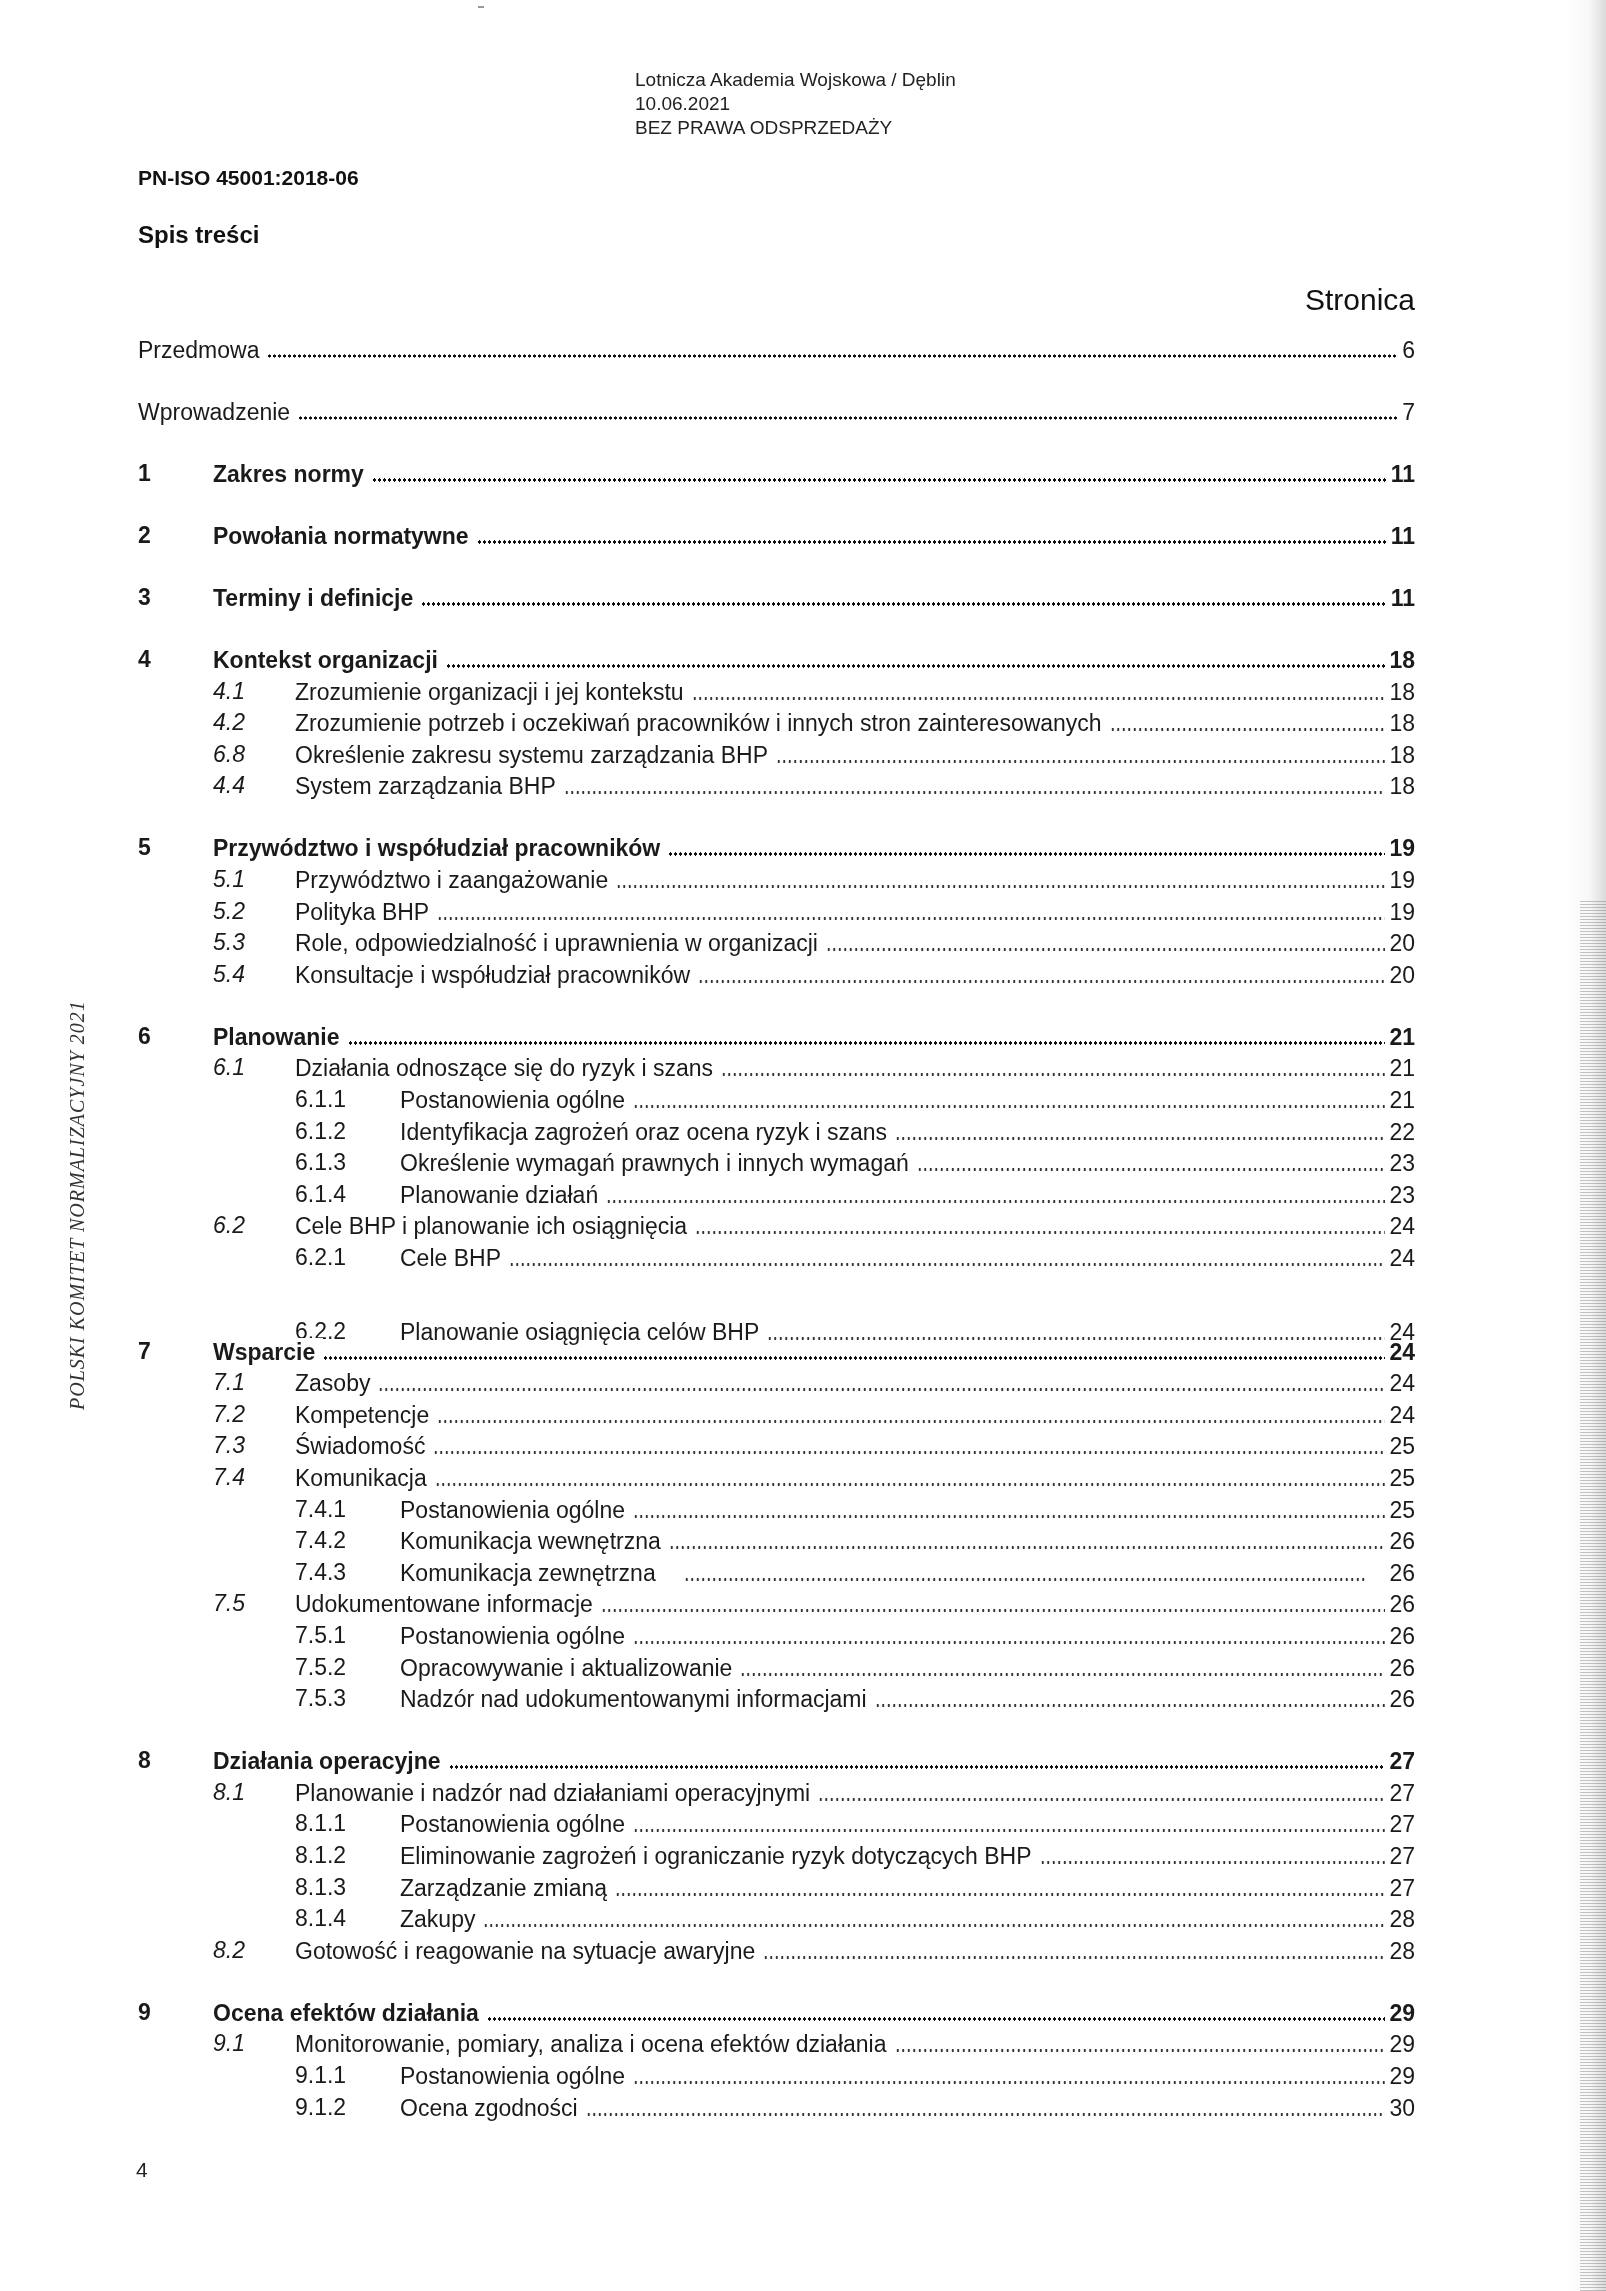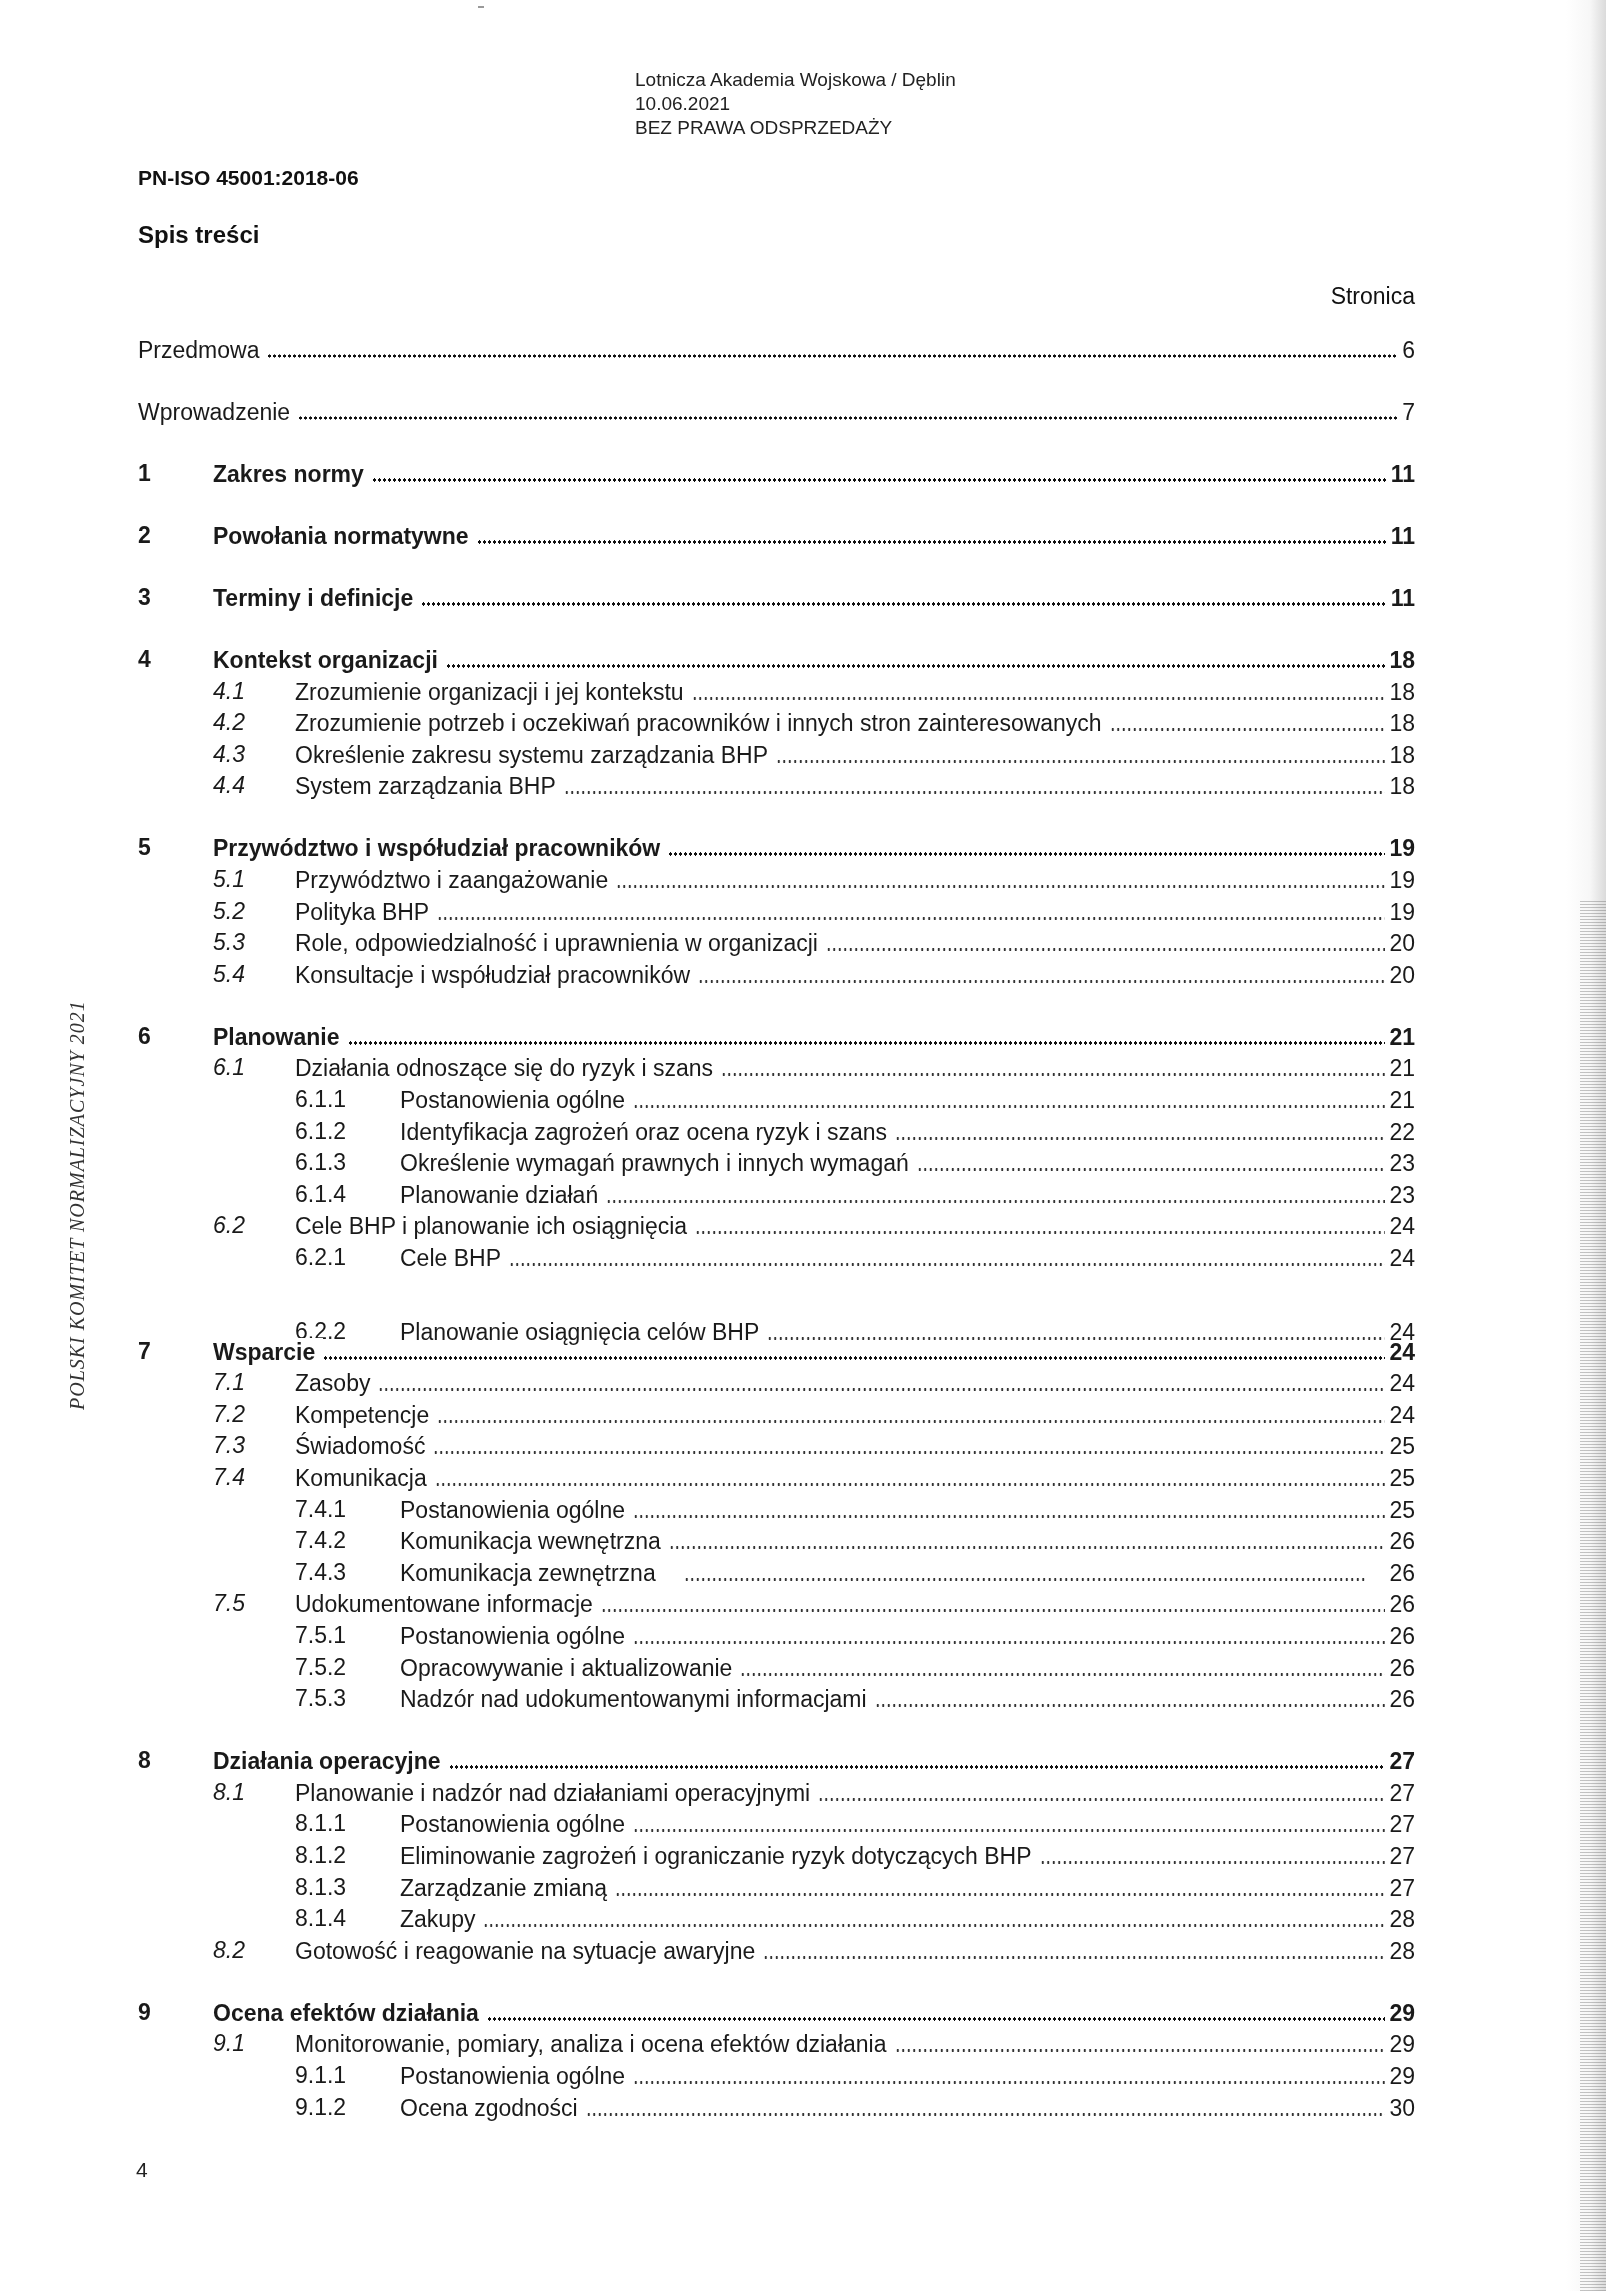--- a/index.html
+++ b/index.html
@@ -6,21 +6,21 @@
   body {
     width: 1606px; height: 2291px; position: relative; overflow: hidden;
     background: #ffffff; color: #1a1a1a;
     font-family: "Liberation Sans", sans-serif;
   }
   .abs { position: absolute; white-space: nowrap; }
   #watermark { left: 635px; top: 68px; font-size: 19px; line-height: 24px; color: #222; }
   #watermark div { white-space: nowrap; }
   #std { left: 138px; top: 166px; font-size: 21px; font-weight: bold; color: #111; }
   #title { left: 138px; top: 221px; font-size: 24px; font-weight: bold; color: #111; }
-  #stronica { right: 191px; top: 283px; font-size: 23px; color: #111; }
+  #stronica { right: 191px; top: 283px; font-size: 30px; color: #111; }
   .row {
     position: absolute; left: 138px; width: 1277px; height: 30px;
     display: flex; align-items: flex-end; font-size: 23px; line-height: 28px;
   }
   .row .num { position: absolute; left: 0; bottom: 1px; }
   .row .title { white-space: nowrap; padding-right: 8px; background: #fff; position: relative; z-index: 1; }
   .row .leader {
     flex: 1; height: 3px; margin-bottom: 6px;
     background-image: radial-gradient(circle, #333 1.1px, transparent 1.4px);
     background-size: 5.5px 3px; background-repeat: repeat-x;
@@ -108,21 +108,21 @@
       <span class="leader"></span>
       <span class="page">18</span>
     </div>
     <div class="row l2" style="top: 707.2px;">
       <span class="num">4.2</span>
       <span class="title">Zrozumienie potrzeb i oczekiwań pracowników i innych stron zainteresowanych</span>
       <span class="leader"></span>
       <span class="page">18</span>
     </div>
     <div class="row l2" style="top: 738.8px;">
-      <span class="num">4.3</span>
+      <span class="num">6.8</span>
       <span class="title">Określenie zakresu systemu zarządzania BHP</span>
       <span class="leader"></span>
       <span class="page">18</span>
     </div>
     <div class="row l2" style="top: 770.4px;">
       <span class="num">4.4</span>
       <span class="title">System zarządzania BHP</span>
       <span class="leader"></span>
       <span class="page">18</span>
     </div>

